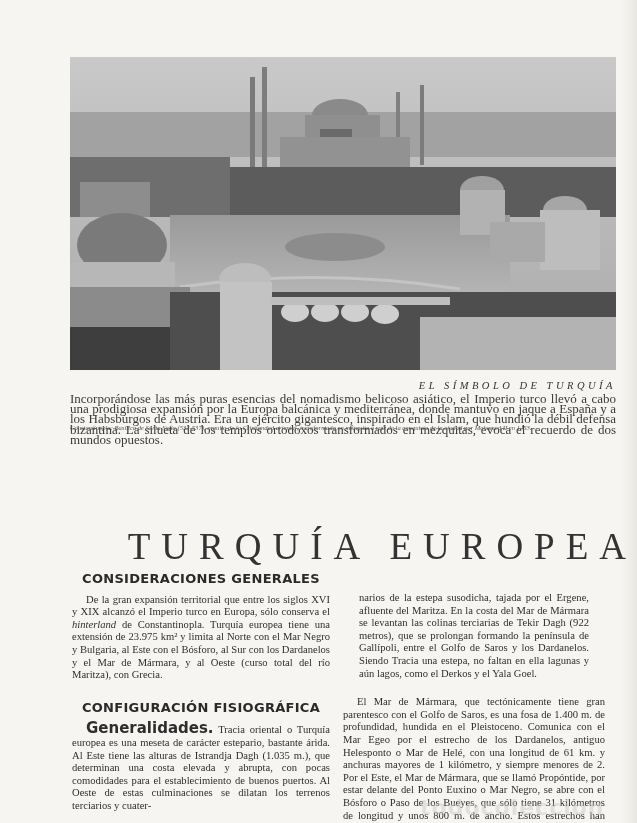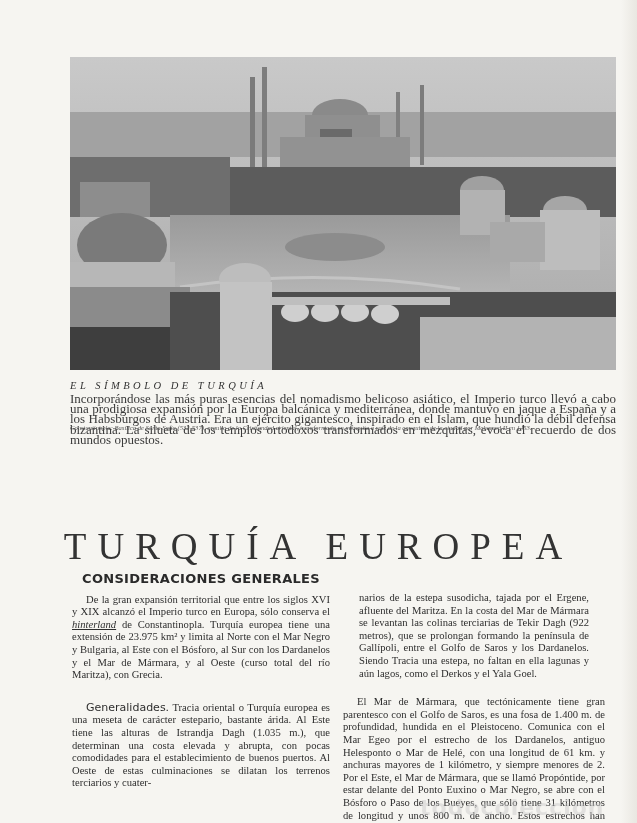--- a/index.html
+++ b/index.html
@@ -14,48 +14,48 @@
       position: absolute; right: 0; top: 0; width: 16px; height: 823px;
       background: linear-gradient(to right, rgba(246,245,241,0), #e9e7e1);
     }
     .photo {
       position: absolute; left: 70px; top: 57px; width: 546px; height: 313px;
       background: #8d8d8d; overflow: hidden;
     }
     .photo svg { display: block; }
     .caption-title {
       position: absolute; left: 70px; top: 380px; width: 546px;
-      text-align: left; font-style: italic; font-size: 10.5px;
+      text-align: right; font-style: italic; font-size: 10.5px;
       letter-spacing: 3.5px; color: #333;
     }
     .caption-body {
       position: absolute; left: 70px; top: 394px; width: 546px;
       font-size: 13px; line-height: 10.2px; color: #3a3a3a;
       text-align: justify;
     }
     .caption-credit {
       position: absolute; left: 70px; top: 424px; width: 546px;
       font-size: 6.6px; font-style: italic; color: #555; white-space: nowrap; overflow: hidden;
     }
     .main-title {
-      position: absolute; left: 0; top: 500px; width: 637px; text-align: center;
+      position: absolute; left: 0; top: 500px; width: 637px; text-align: right;
       font-size: 37px; letter-spacing: 11px; color: #333; font-weight: normal;
     }
     .col { position: absolute; top: 573px; width: 258px; font-size: 10.6px; line-height: 12.6px; text-align: justify; color: #2e2e2e; }
     .col-left { left: 72px; }
     .col-right { left: 343px; top: 576px; width: 262px; }
     .section-heading {
       text-align: center; font-family: "DejaVu Sans", sans-serif; font-weight: bold;
       font-size: 13px; letter-spacing: 0.3px; margin: 0 0 8px 0; color: #2a2a2a;
     }
     .para { margin: 0; text-indent: 14px; }
     .para-noindent { margin: 16px; }
     .spacer { height: 20px; }
-    .run-in { font-family: "DejaVu Sans", sans-serif; font-weight: normal; font-size: 11px; margin-top: 28px; }
-    .em { font-style: italic; text-decoration: underline; }
+    .run-in { font-family: "DejaVu Sans", sans-serif; font-weight: bold; font-size: 15px; margin-top: 28px; }
+    .em { font-style: italic; }
     .watermark {
       position: absolute; left: 420px; top: 795px; font-family: "DejaVu Sans", sans-serif;
       font-weight: bold; font-size: 22px; color: rgba(200,200,200,0.45); letter-spacing: 1px;
     }
   </style>
 </head>
 <body>
 
 <div class="page-edge"></div>
 
@@ -123,20 +123,21 @@
 <div class="caption-credit">Constantinopla: Basílica de Santa Sofía (532-537), orgullo de la Cristiandad oriental, transformada en mezquita a raíz de la conquista de la ciudad por Mohamed II en 1453.</div>
 
 <h1 class="main-title">TURQUÍA EUROPEA</h1>
 
 <div class="col col-left">
   <div class="section-heading">CONSIDERACIONES GENERALES</div>
   <p class="para">
     <span>De la gran expansión territorial que entre los siglos XVI y XIX alcanzó el Imperio turco en Europa, sólo conserva el </span><span class="em">hinterland</span><span> de Constantinopla. Turquía europea tiene una extensión de 23.975 km² y limita al Norte con el Mar Negro y Bulgaria, al Este con el Bósforo, al Sur con los Dardanelos y el Mar de Mármara, y al Oeste (curso total del río Maritza), con Grecia.</span>
   </p>
   <div class="spacer"></div>
+  <div class="section-heading">CONFIGURACIÓN FISIOGRÁFICA</div>
   <p class="para">
     <span class="run-in">Generalidades.</span><span> Tracia oriental o Turquía europea es una meseta de carácter estepario, bastante árida. Al Este tiene las alturas de Istrandja Dagh (1.035 m.), que determinan una costa elevada y abrupta, con pocas comodidades para el establecimiento de buenos puertos. Al Oeste de estas culminaciones se dilatan los terrenos terciarios y cuater-</span>
   </p>
 </div>
 
 <div class="col col-right">
   <p class="para-noindent">narios de la estepa susodicha, tajada por el Ergene, afluente del Maritza. En la costa del Mar de Mármara se levantan las colinas terciarias de Tekir Dagh (922 metros), que se prolongan formando la península de Gallípoli, entre el Golfo de Saros y los Dardanelos. Siendo Tracia una estepa, no faltan en ella lagunas y aún lagos, como el Derkos y el Yala Goel.</p>
   <p class="para">El Mar de Mármara, que tectónicamente tiene gran parentesco con el Golfo de Saros, es una fosa de 1.400 m. de profundidad, hundida en el Pleistoceno. Comunica con el Mar Egeo por el estrecho de los Dardanelos, antiguo Helesponto o Mar de Helé, con una longitud de 61 km. y anchuras mayores de 1 kilómetro, y siempre menores de 2. Por el Este, el Mar de Mármara, que se llamó Propóntide, por estar delante del Ponto Euxino o Mar Negro, se abre con el Bósforo o Paso de los Bueyes, que sólo tiene 31 kilómetros de longitud y unos 800 m. de ancho. Estos estrechos han desempeñado siempre una misión muy fundamental en los acontecimientos históricos del espacio euroasiático.</p>
 </div>
 

